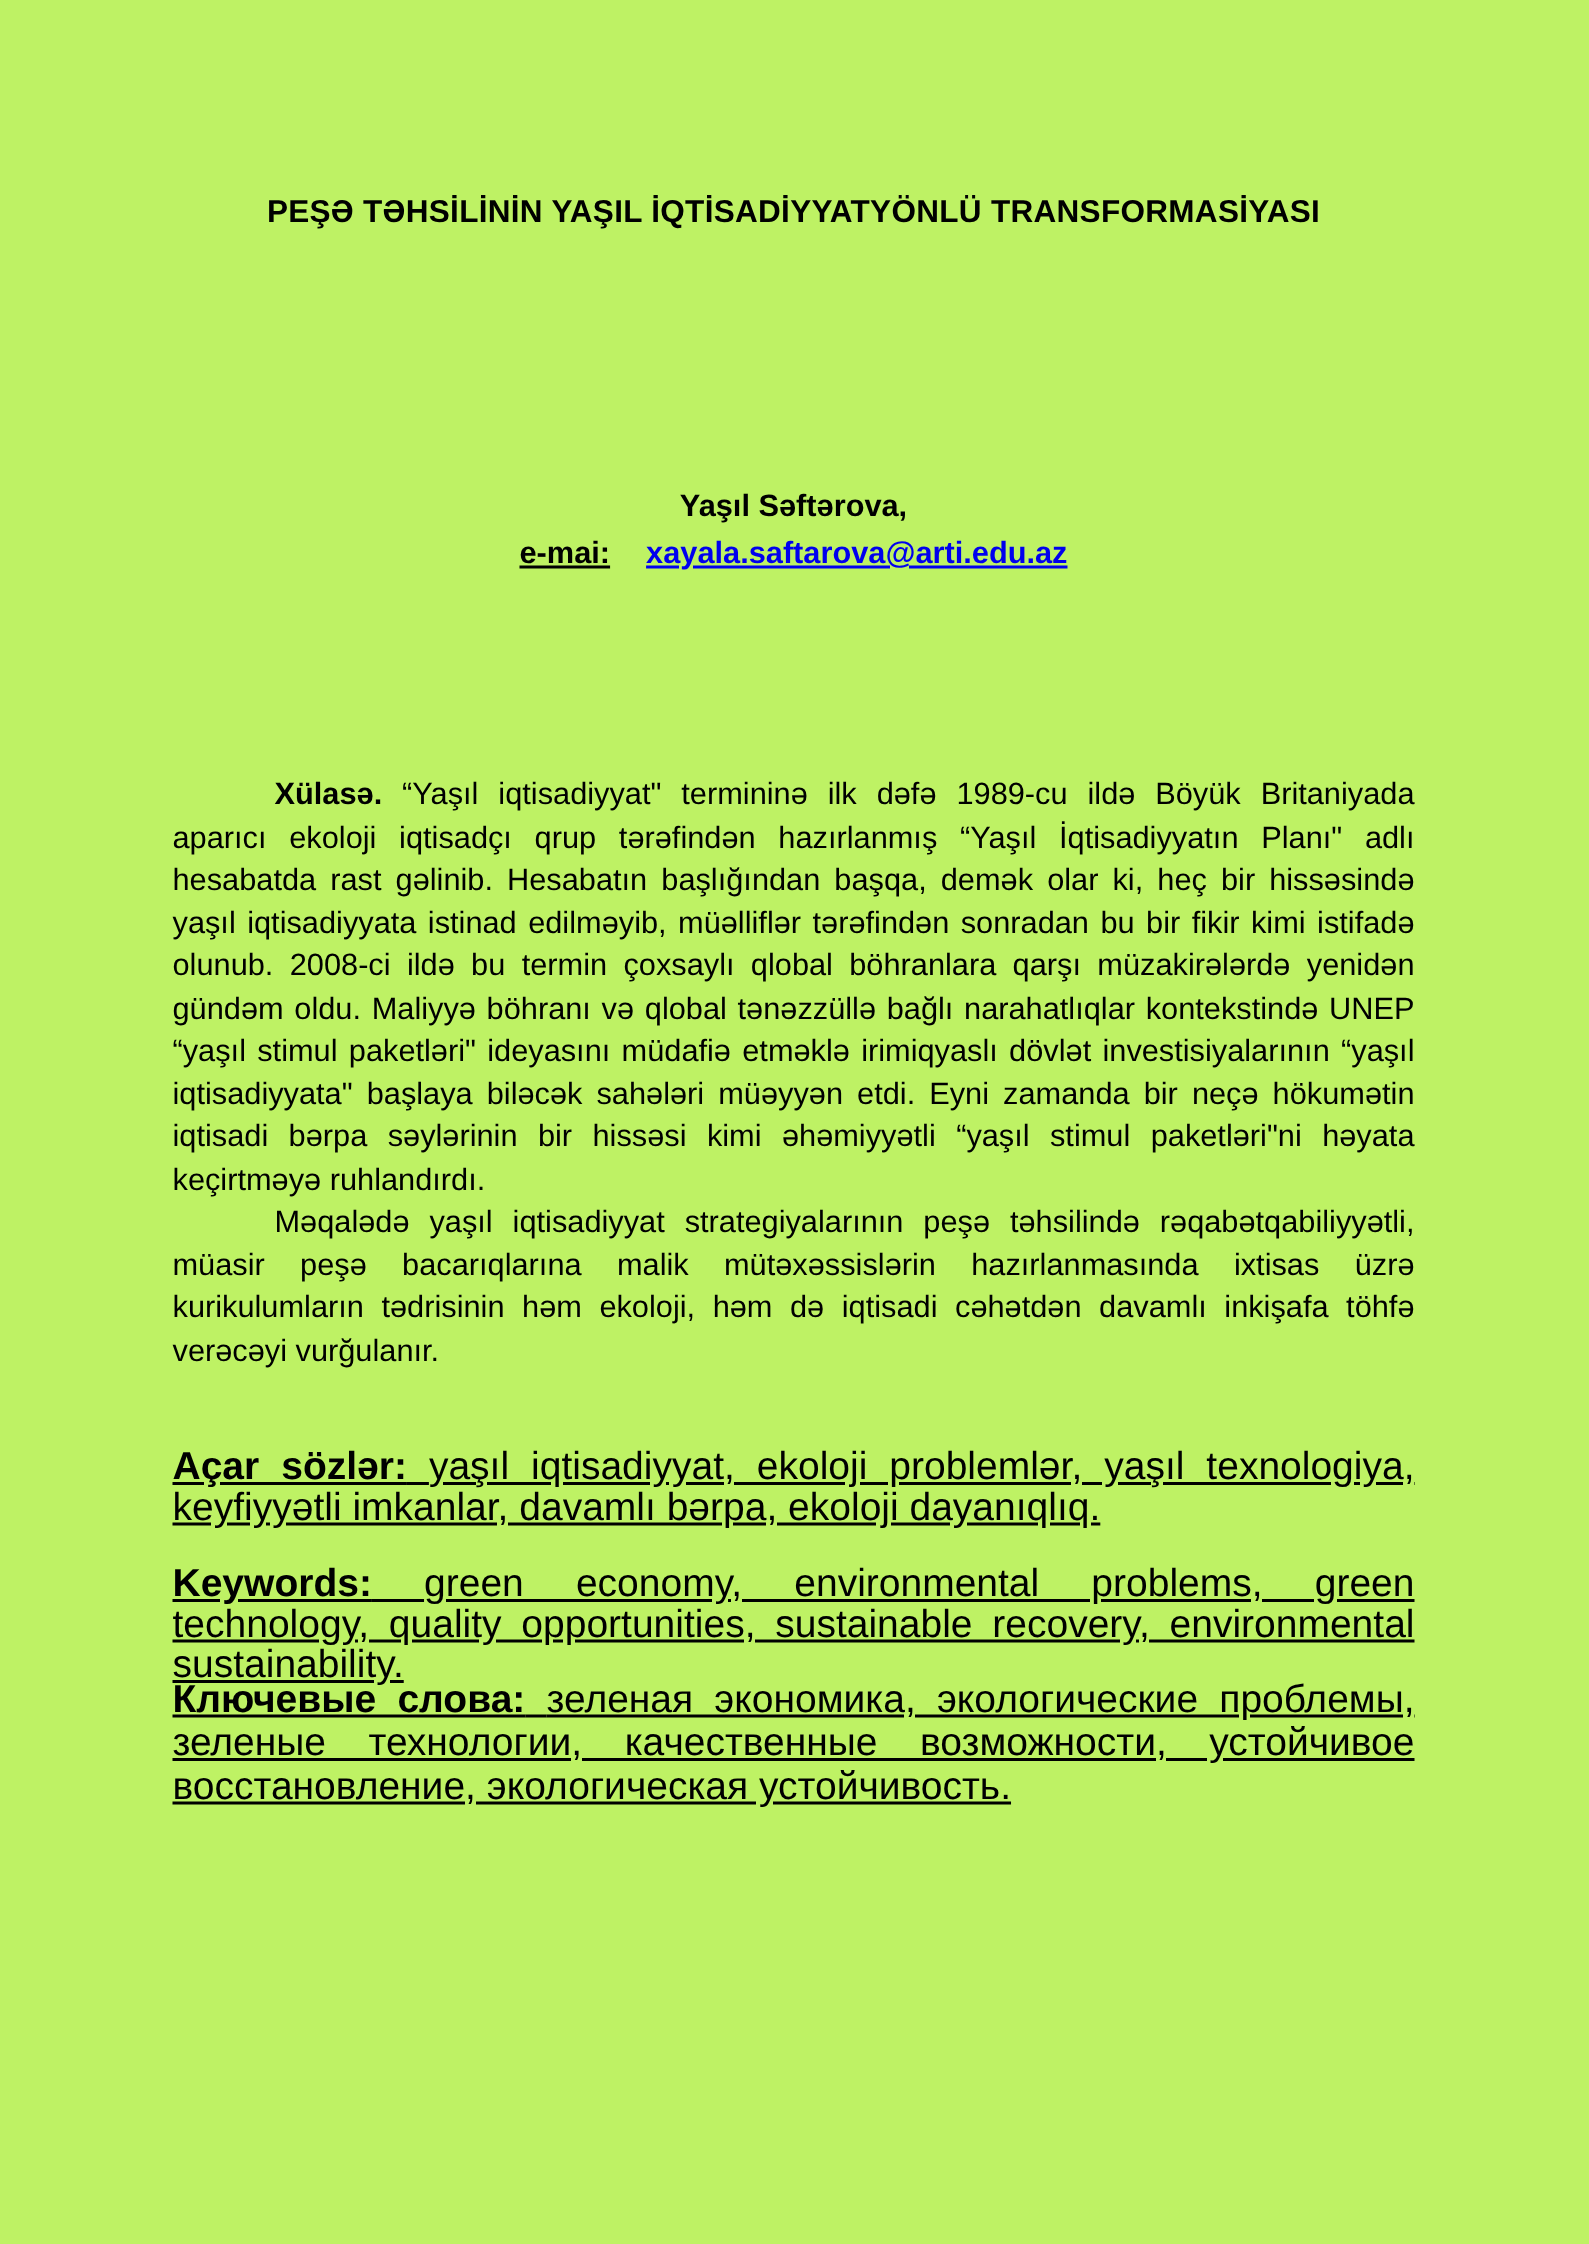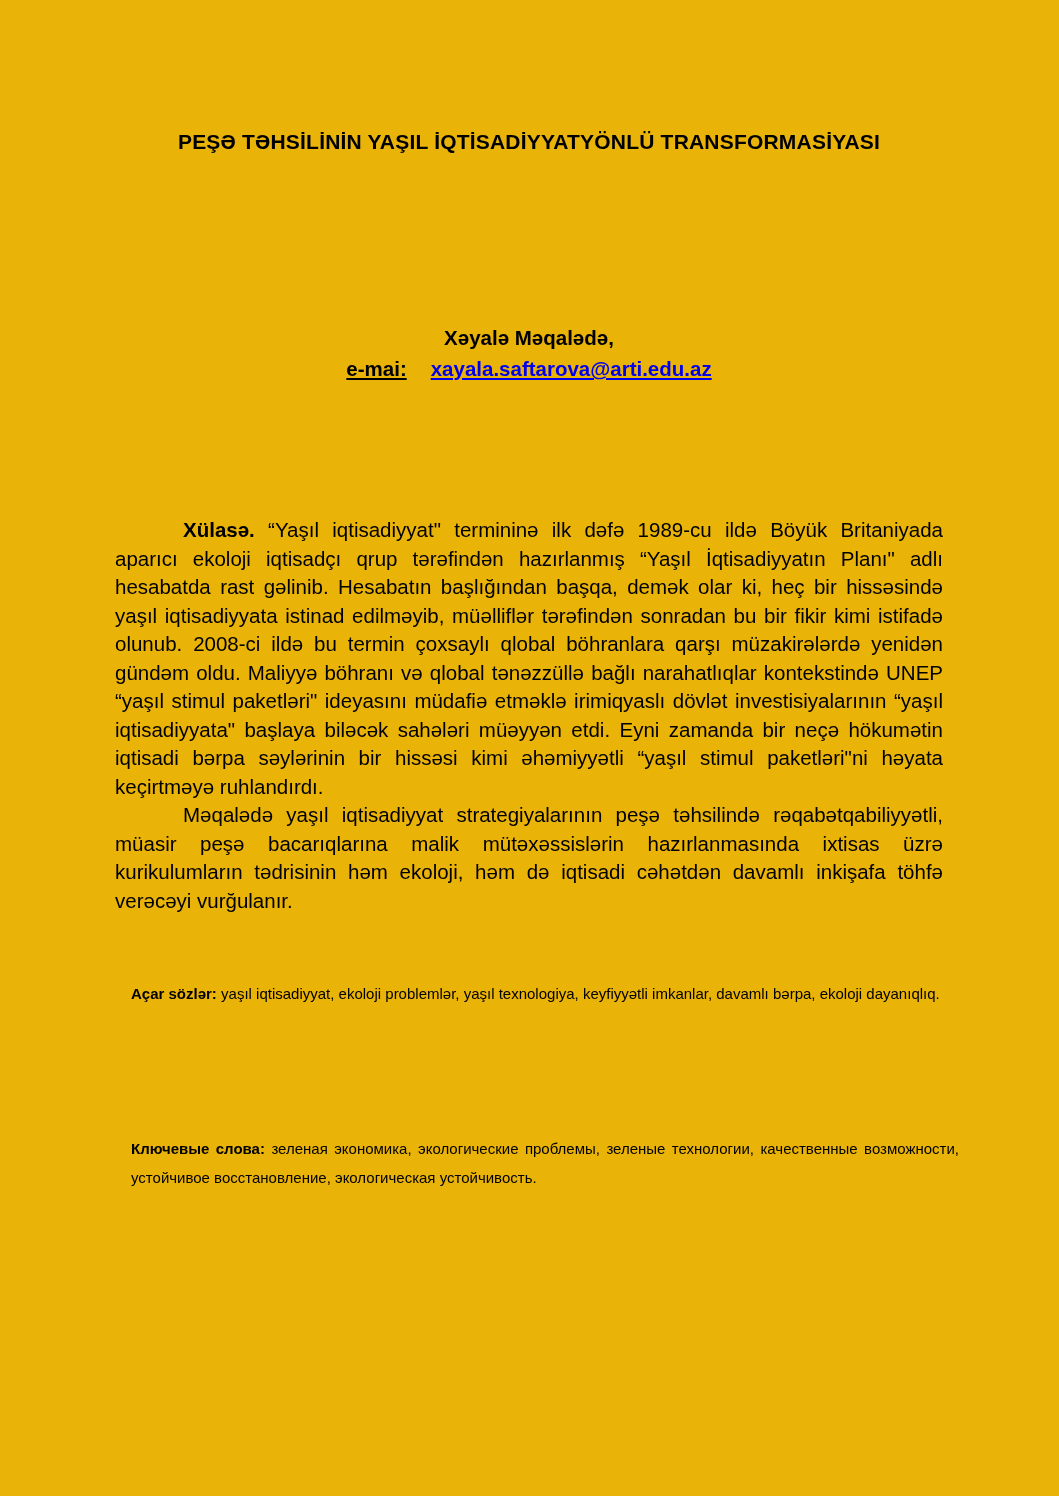--- a/index.html
+++ b/index.html
@@ -13,21 +13,21 @@
     position: relative;
     font-family: "Liberation Sans", "DejaVu Sans", sans-serif;
     color: #000000;
     -webkit-font-smoothing: antialiased;
   }
   .page {
     position: absolute;
     inset: 0;
     width: 1059px;
     height: 1496px;
-    background: #eab308;
+    background: #bef264;
     overflow: hidden;
   }
   .title {
     position: absolute;
     top: 127px;
     left: 115px;
     width: 828px;
     text-align: center;
     font-weight: bold;
     font-size: 21px;
@@ -64,49 +64,52 @@
     text-align: justify;
     font-size: 20.5px;
     line-height: 28.5px;
   }
   .indent { text-indent: 68px; }
   .bold { font-weight: bold; }
   .kw {
     position: absolute;
     left: 115px;
     width: 828px;
-    margin: 16px;
+    margin: 0;
     text-align: justify;
-    font-size: 15px;
+    font-size: 26px;
     line-height: 27px;
+    text-decoration: underline;
   }
   .kw-az { top: 964px; }
   .kw-en { top: 1042px; }
   .kw-ru { top: 1118px; line-height: 29px; }
 </style>
 </head>
 <body>
 
 <div class="page">
 
   <div class="title">PEŞƏ TƏHSİLİNİN YAŞIL İQTİSADİYYATYÖNLÜ TRANSFORMASİYASI</div>
 
   <div class="authors">
-    <div class="a-line">Xəyalə Məqalədə,</div>
+    <div class="a-line">Yaşıl Səftərova,</div>
     <div class="a-line">
       <span class="email-label">e-mai:</span><a class="email-link" href="#">xayala.saftarova@arti.edu.az</a>
     </div>
   </div>
 
   <div class="abstract">
     <p class="body-para indent"><span class="bold">Xülasə.</span>
       <span>“Yaşıl iqtisadiyyat" termininə ilk dəfə 1989-cu ildə Böyük Britaniyada aparıcı ekoloji iqtisadçı qrup tərəfindən hazırlanmış “Yaşıl İqtisadiyyatın Planı" adlı hesabatda rast gəlinib. Hesabatın başlığından başqa, demək olar ki, heç bir hissəsində yaşıl iqtisadiyyata istinad edilməyib, müəlliflər tərəfindən sonradan bu bir fikir kimi istifadə olunub. 2008-ci ildə bu termin çoxsaylı qlobal böhranlara qarşı müzakirələrdə yenidən gündəm oldu. Maliyyə böhranı və qlobal tənəzzüllə bağlı narahatlıqlar kontekstində UNEP “yaşıl stimul paketləri" ideyasını müdafiə etməklə irimiqyaslı dövlət investisiyalarının “yaşıl iqtisadiyyata" başlaya biləcək sahələri müəyyən etdi. Eyni zamanda bir neçə hökumətin iqtisadi bərpa səylərinin bir hissəsi kimi əhəmiyyətli “yaşıl stimul paketləri"ni həyata keçirtməyə ruhlandırdı.</span></p>
     <p class="body-para indent">Məqalədə yaşıl iqtisadiyyat strategiyalarının peşə təhsilində rəqabətqabiliyyətli, müasir peşə bacarıqlarına malik mütəxəssislərin hazırlanmasında ixtisas üzrə kurikulumların tədrisinin həm ekoloji, həm də iqtisadi cəhətdən davamlı inkişafa töhfə verəcəyi vurğulanır.</p>
   </div>
 
   <p class="kw kw-az"><span class="bold">Açar sözlər:</span>
     <span>yaşıl iqtisadiyyat, ekoloji problemlər, yaşıl texnologiya, keyfiyyətli imkanlar, davamlı bərpa, ekoloji dayanıqlıq.</span></p>
 
+  <p class="kw kw-en"><span class="bold">Keywords:</span>
+    <span>green economy, environmental problems, green technology, quality opportunities, sustainable recovery, environmental sustainability.</span></p>
 
   <p class="kw kw-ru"><span class="bold">Ключевые слова:</span>
     <span>зеленая экономика, экологические проблемы, зеленые технологии, качественные возможности, устойчивое восстановление, экологическая устойчивость.</span></p>
 
 </div>
 
 </body></html>

